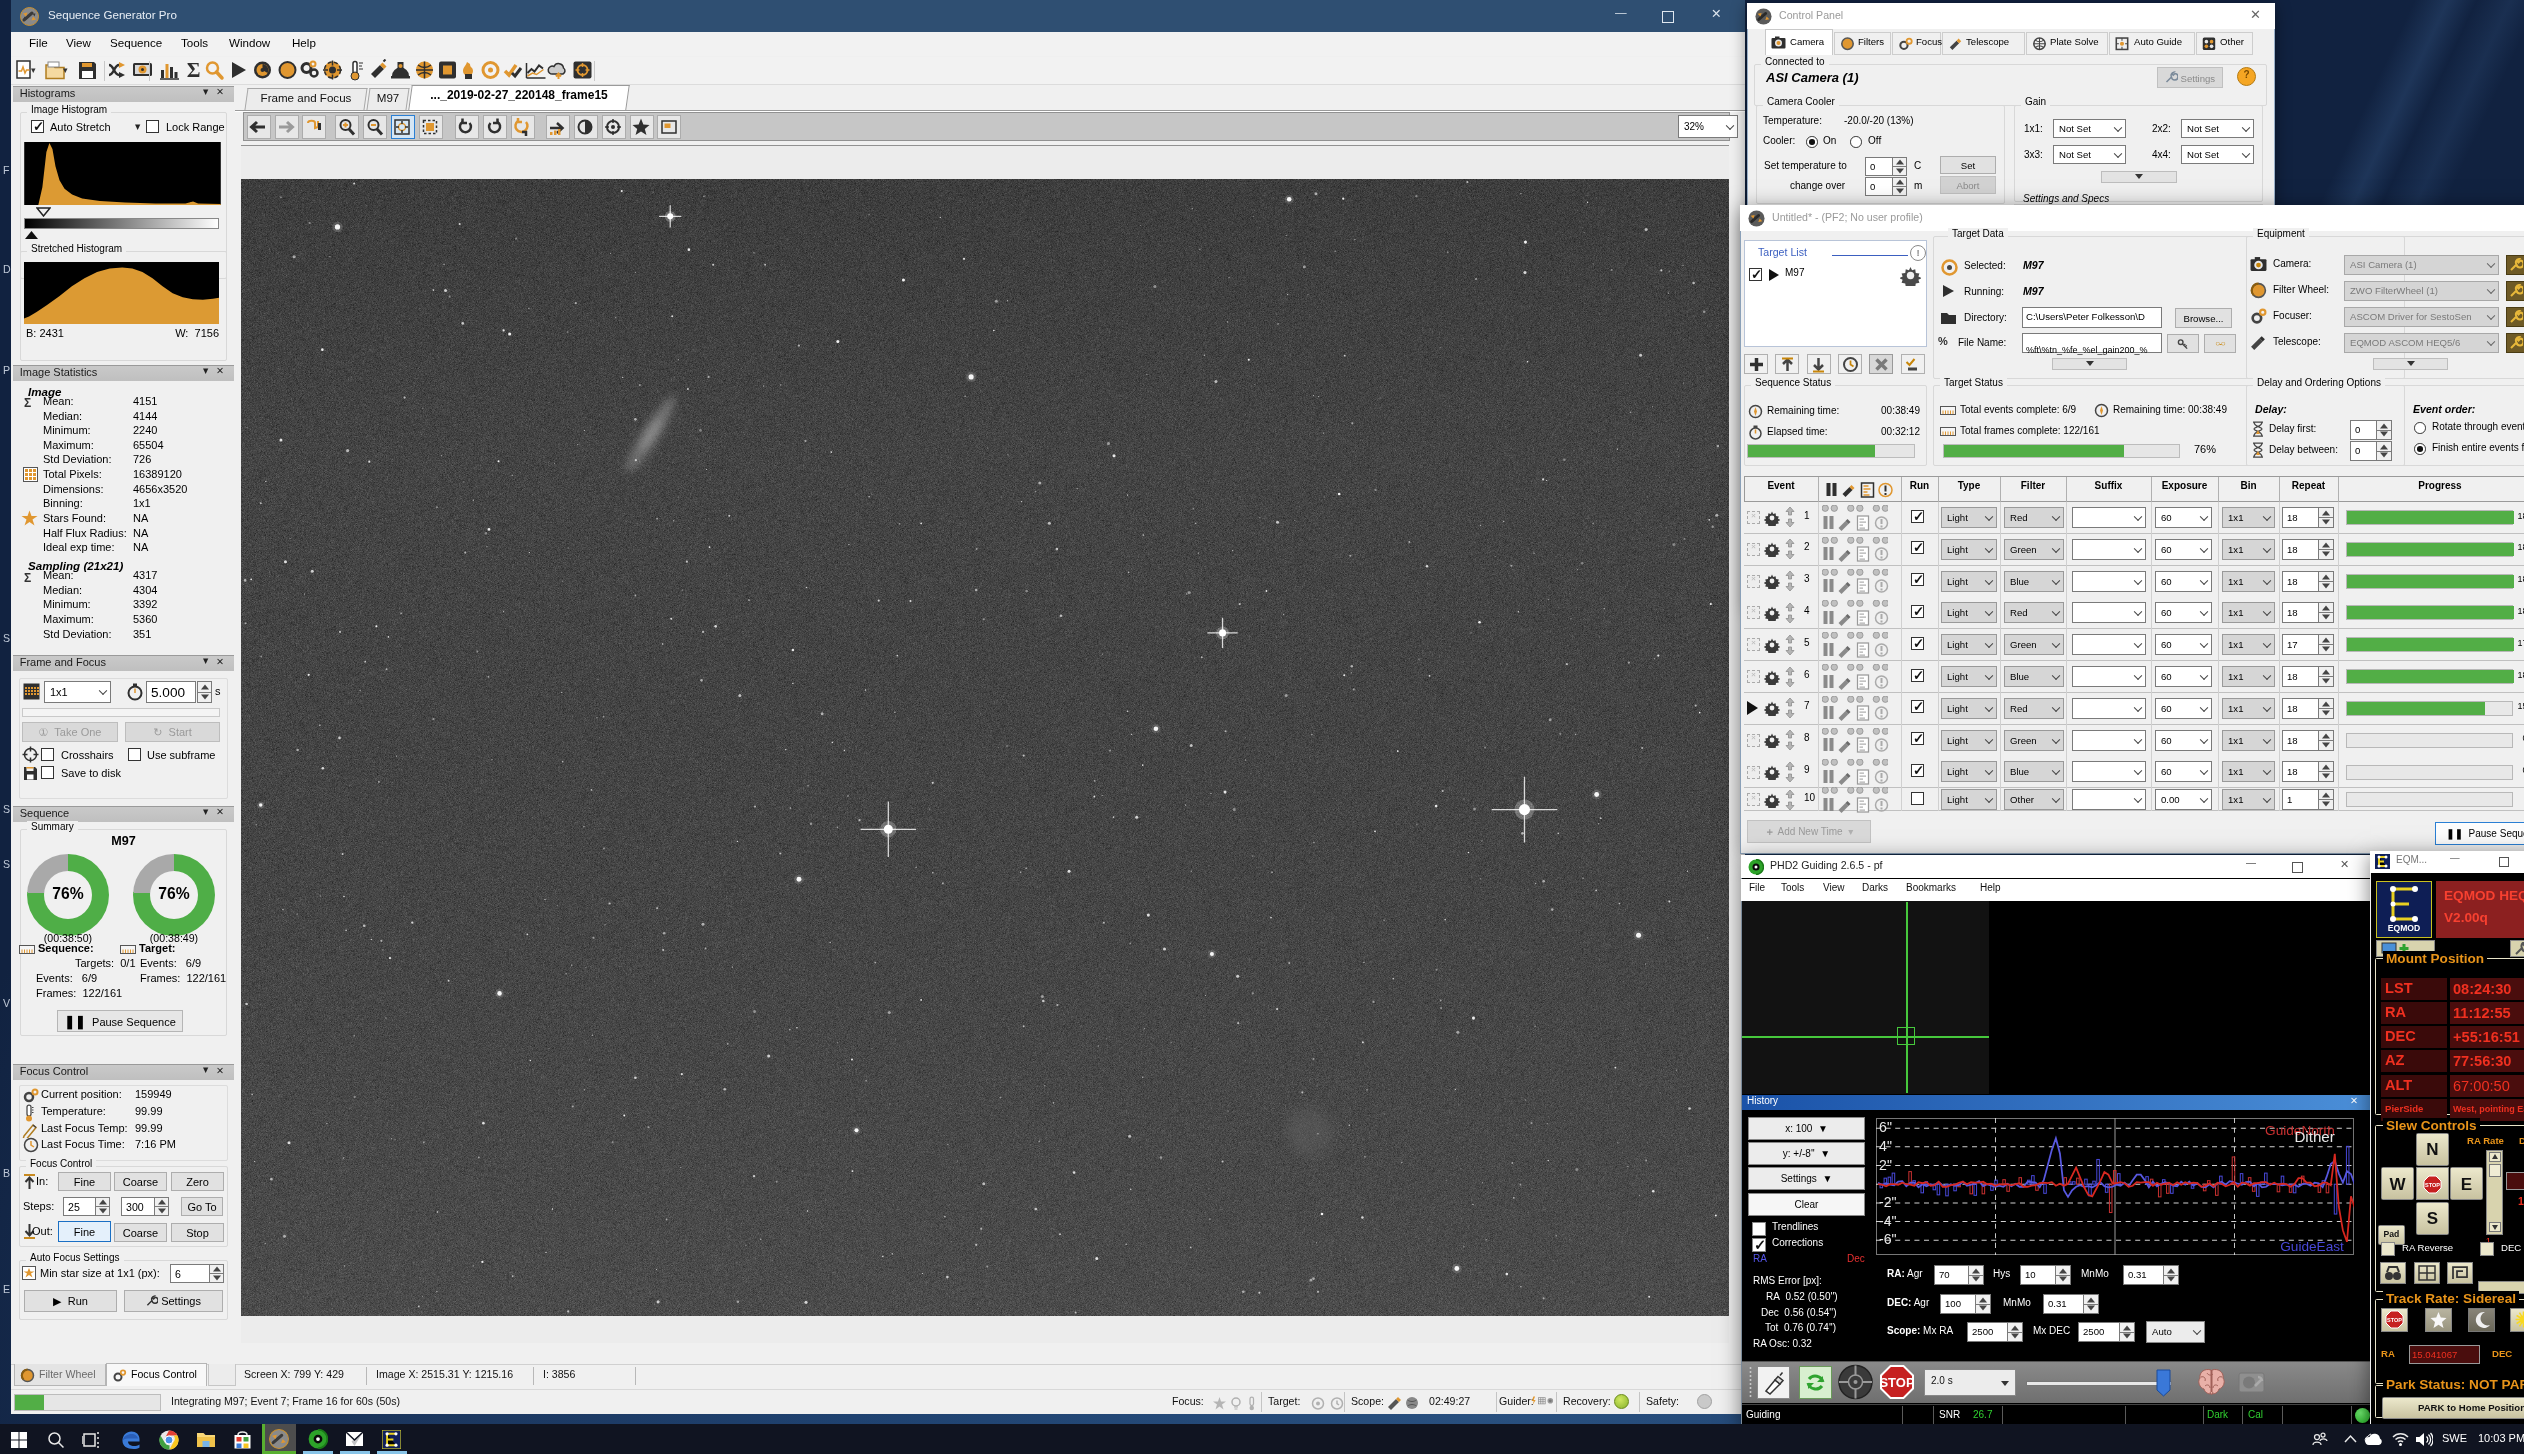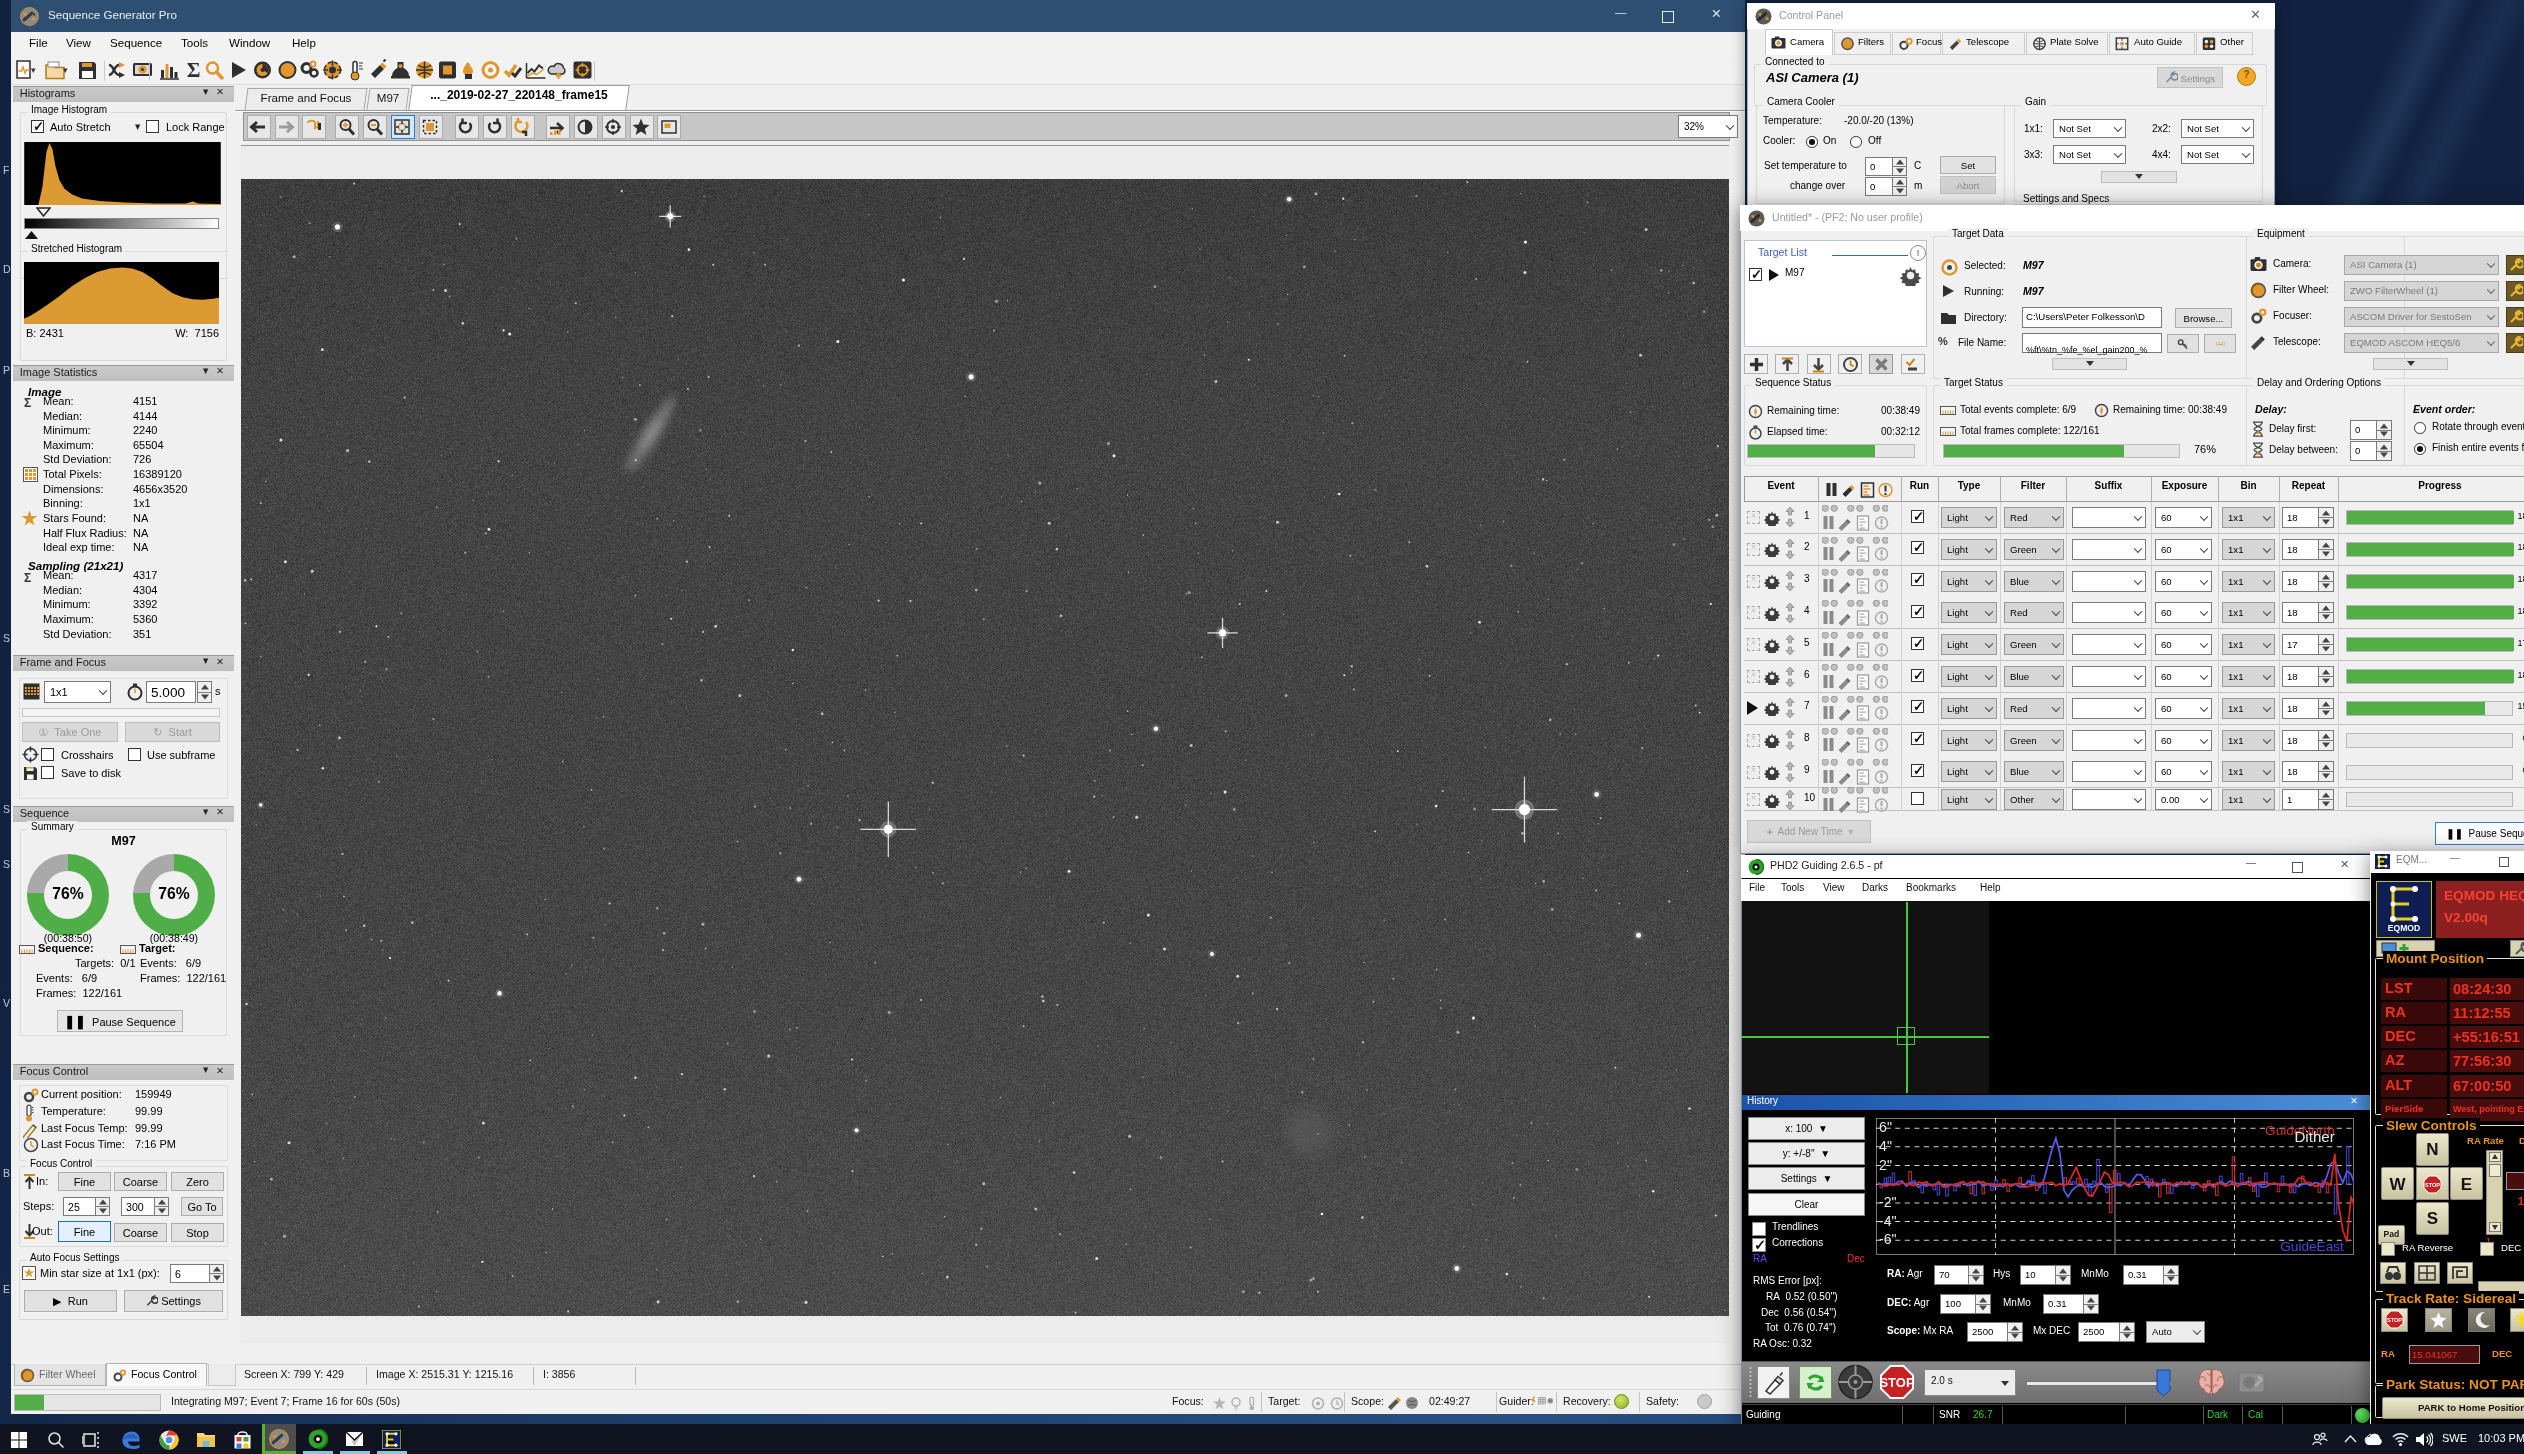--- a/index.html
+++ b/index.html
@@ -1370,21 +1370,21 @@
     <span class="t" style="position:absolute;left:5px;top:50%;transform:translateY(-50%);font-size:9.6px;color:#000;white-space:nowrap">Not Set</span>
     <span style="position:absolute;right:4px;top:50%;transform:translateY(-62%);width:5px;height:5px;border-right:1.3px solid #444;border-bottom:1.3px solid #444;transform:translateY(-70%) rotate(45deg)"></span>
   </div>
 <div class="abs t" style="left:2152px;top:149px;font-size:10px;color:#000;">4x4:</div>
 <div class="abs" style="left:2181px;top:145px;width:73px;height:19px;background:#fff;border:1px solid #7a7a7a;">
     <span class="t" style="position:absolute;left:5px;top:50%;transform:translateY(-50%);font-size:9.6px;color:#000;white-space:nowrap">Not Set</span>
     <span style="position:absolute;right:4px;top:50%;transform:translateY(-62%);width:5px;height:5px;border-right:1.3px solid #444;border-bottom:1.3px solid #444;transform:translateY(-70%) rotate(45deg)"></span>
   </div>
 <div class="abs" style="left:2101px;top:171px;width:76px;height:12px;background:#e3e3e3;border:1px solid #bdbdbd"></div>
 <div class="abs" style="left:2135px;top:174px;width:0;height:0;border-left:4.5px solid transparent;border-right:4.5px solid transparent;border-top:5.6px solid #333"></div>
-<div class="abs t" style="left:2023px;top:193px;font-size:10px;color:#000;">Settings and Specs</div>
+<div class="abs t" style="left:2023px;top:193px;font-size:10px;color:#000;font-style:italic;">Settings and Specs</div>
 <div class="abs" style="left:2014px;top:204px;width:249px;height:3px;border:1px solid #d8d8d8;border-bottom:none"></div>
 <div class="abs" style="left:1740px;top:205px;width:825px;height:649px;background:#f0f0f0;border:1px solid #8aa0b8;box-shadow:0 4px 20px rgba(0,0,0,0.5)"></div>
 <div class="abs" style="left:1740px;top:205px;width:825px;height:26px;background:#fff"></div>
 <svg class="abs" style="left:1748px;top:210px" width="17" height="17" viewBox="0 0 38 38">
     <circle cx="19" cy="19" r="18" fill="#5a5a5a"></circle>
     <path d="M8 26 L24 12" stroke="#2a2a2a" stroke-width="6" stroke-linecap="round"></path>
     <path d="M6 13 l9 -2 -3 8 z" fill="#e09730"></path>
     <path d="M32 25 l-9 2 3 -8 z" fill="#e09730"></path>
   </svg>
 <div class="abs t" style="left:1772px;top:211px;font-size:10.6px;color:#9a9a9a;">Untitled* - (PF2; No user profile)</div>
@@ -2755,21 +2755,21 @@
 <div class="abs" style="left:2450px;top:1026px;width:114px;height:22px;background:#4a0d0d"></div>
 <div class="abs t" style="left:2385px;top:1028px;font-size:14.6px;color:#f03020;font-weight:bold">DEC</div>
 <div class="abs t" style="left:2453px;top:1029px;font-size:14.6px;color:#f03020;font-weight:bold">+55:16:51</div>
 <div class="abs" style="left:2381px;top:1050px;width:66px;height:22px;background:#3a0a0a"></div>
 <div class="abs" style="left:2450px;top:1050px;width:114px;height:22px;background:#4a0d0d"></div>
 <div class="abs t" style="left:2385px;top:1052px;font-size:14.6px;color:#f03020;font-weight:bold">AZ</div>
 <div class="abs t" style="left:2453px;top:1053px;font-size:14.6px;color:#f03020;font-weight:bold">77:56:30</div>
 <div class="abs" style="left:2381px;top:1075px;width:66px;height:22px;background:#3a0a0a"></div>
 <div class="abs" style="left:2450px;top:1075px;width:114px;height:22px;background:#4a0d0d"></div>
 <div class="abs t" style="left:2385px;top:1077px;font-size:14.6px;color:#f03020;font-weight:bold">ALT</div>
-<div class="abs t" style="left:2453px;top:1078px;font-size:14.6px;color:#f03020;font-weight:bold">67:00:50</div>
+<div class="abs t" style="left:2453px;top:1078px;font-size:14.6px;color:#f03020;font-weight:normal">67:00:50</div>
 <div class="abs" style="left:2381px;top:1099px;width:66px;height:22px;background:#3a0a0a"></div>
 <div class="abs" style="left:2450px;top:1099px;width:114px;height:22px;background:#4a0d0d"></div>
 <div class="abs t" style="left:2385px;top:1103px;font-size:9.6px;color:#f03020;font-weight:bold">PierSide</div>
 <div class="abs t" style="left:2453px;top:1104px;font-size:9px;color:#f03020;font-weight:bold">West, pointing East</div>
 <div class="abs" style="left:2375px;top:1125px;width:192px;height:167px;border:1px solid #e8e4c8;border-radius:1.5px"></div>
 <div class="abs t" style="left:2383px;top:1118px;background:#000;padding:0 3px;font-size:13.6px;color:#e8941a;font-weight:bold">Slew Controls</div>
 <div class="abs" style="left:2416px;top:1133px;width:33px;height:33px;background:linear-gradient(#ece8cc,#c8c2a0);border:1px solid #888;border-radius:1.5px"></div>
 <div class="abs t" style="left:2416px;top:1140px;width:33px;text-align:center;font-weight:bold;font-size:17px;color:#111">N</div>
 <div class="abs" style="left:2381px;top:1167px;width:33px;height:33px;background:linear-gradient(#ece8cc,#c8c2a0);border:1px solid #888;border-radius:1.5px"></div>
 <div class="abs t" style="left:2381px;top:1175px;width:33px;text-align:center;font-weight:bold;font-size:17px;color:#111">W</div>

